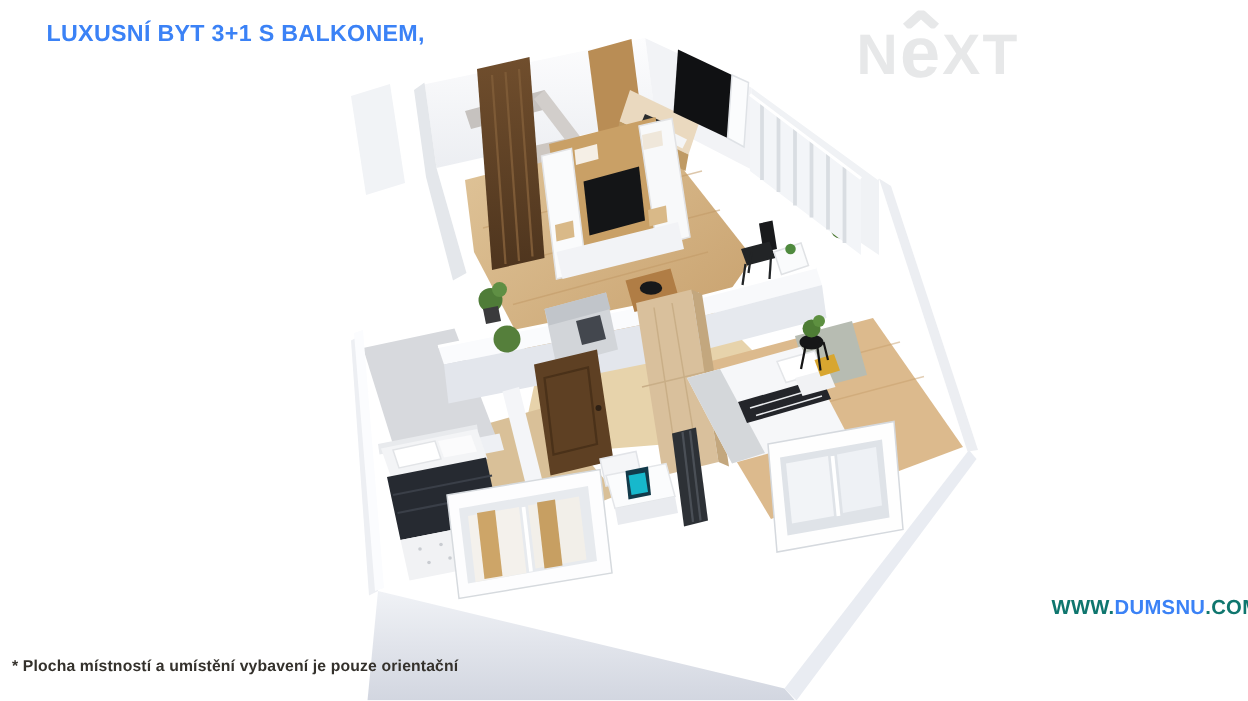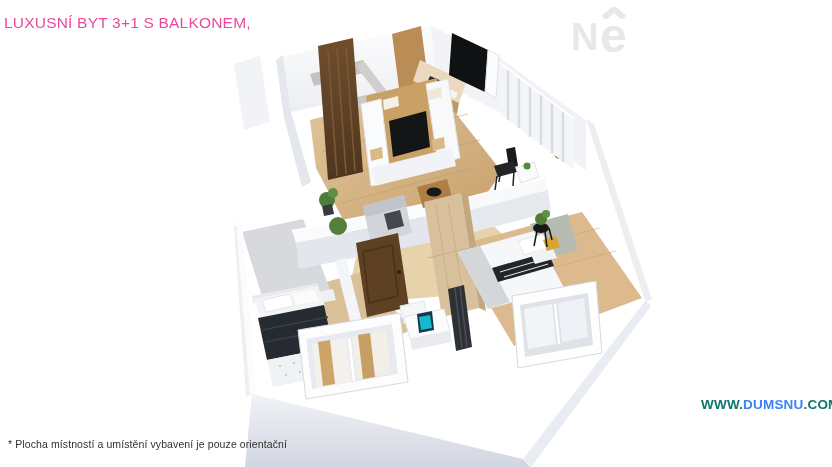--- a/index.html
+++ b/index.html
@@ -1,32 +1,32 @@
 <!DOCTYPE html>
 <html><head>
 <meta charset="utf-8">
 <style>
   html,body{margin:0;padding:0;background:#fff;}
   #stage{position:relative;width:832px;height:467px;background:#ffffff;overflow:hidden;
          font-family:"Liberation Sans",sans-serif;}
   
-  .title{position:absolute;left:4px;top:13px;font-size:15.5px;line-height:19px;
-         font-weight:normal;color:#ec4899;letter-spacing:.2px;white-space:pre;}
+  .title{position:absolute;left:31px;top:13px;font-size:15.5px;line-height:19px;
+         font-weight:bold;color:#3b82f6;letter-spacing:.2px;white-space:pre;}
   
   .logo{position:absolute;left:571px;top:14px;display:flex;align-items:flex-end;
         color:#e7e8e9;font-weight:bold;font-size:38px;letter-spacing:1.5px;line-height:44px;}
   .logo .e-wrap{position:relative;display:inline-block;line-height:44px;}
   .logo .e-glyph{font-size:48px;line-height:40px;display:inline-block;transform:translateY(2px);}
   .logo .caret{position:absolute;left:50%;top:-7px;transform:translateX(-50%);}
   
   .url{position:absolute;left:701px;top:397px;font-size:13.5px;font-weight:bold;letter-spacing:.2px;}
   .url .green{color:#0f766e;}
   .url .navy{color:#3b82f6;}
   
-  .disclaimer{position:absolute;left:8px;top:438px;font-size:10.5px;color:#34312c;letter-spacing:.1px;}
+  .disclaimer{position:absolute;left:8px;top:438px;font-size:10.5px;color:#34312c;letter-spacing:.1px;font-weight:bold;}
   svg{position:absolute;left:0;top:0;}
 </style>
 </head>
 <body>
 
 <div id="stage">
 
   <svg width="832" height="467" viewBox="0 0 832 467" aria-hidden="true">
     <defs>
       <linearGradient id="baseGrad" x1="0" y1="0" x2="0" y2="1">
@@ -238,18 +238,19 @@
     </g>
   </svg>
 
   <div class="title"><span>LUXUSNÍ BYT 3+1 S BALKONEM,</span><br></div>
 
   <div class="logo">
     <span>N</span>
       <span class="e-wrap"><svg class="caret" width="26" height="12" viewBox="0 0 26 12">
           <polyline points="3,11 13,2 23,11" fill="none" stroke="#e7e8e9" stroke-width="6"></polyline>
         </svg><span class="e-glyph">e</span></span>
+      <span>XT</span>
   </div>
 
   <div class="url"><span class="green">WWW.</span><span class="navy">DUMSNU</span><span class="green">.COM</span></div>
 
   <div class="disclaimer">* Plocha místností a umístění vybavení je pouze orientační</div>
 </div>
 
 </body></html>

